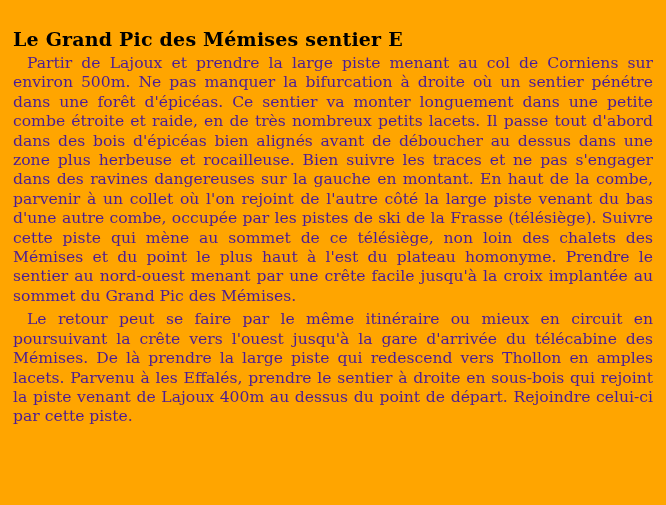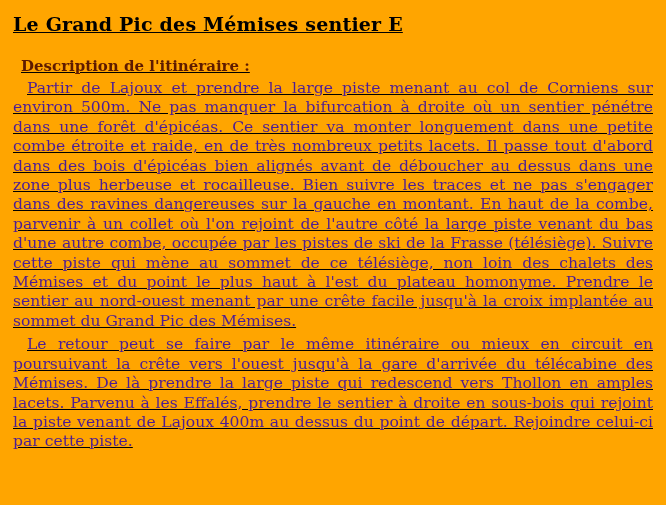--- a/index.html
+++ b/index.html
@@ -10,22 +10,21 @@
     width: 666px;
     height: 505px;
     background: #ffa500;
     font-family: "DejaVu Serif", "Liberation Serif", serif;
     overflow: hidden;
   }
   .page {
     box-sizing: border-box;
     width: 666px;
     height: 363px;
-    padding: 11px 13px 10px 13px;
-    text-decoration: underline;
+    padding: 26px 13px 10px 13px;
   }
   .page-title {
     font-size: 19px;
     font-weight: bold;
     color: #000000;
     margin: 2px 0 0 0;
     letter-spacing: 0.2px;
   }
   .section-heading {
     font-size: 15px;
@@ -41,19 +40,18 @@
     text-indent: 14px;
     margin: 4px 0 3px 0;
   }
 </style>
 </head>
 <body>
 
 <div class="page">
   <h1 class="page-title">Le Grand Pic des Mémises sentier E</h1>
 
-  <div class="section-heading">Description de l'itinéraire :</div>
 
   <div class="itinerary">
     <p>Partir de Lajoux et prendre la large piste menant au col de Corniens sur environ 500m. Ne pas manquer la bifurcation à droite où un sentier pénétre dans une forêt d'épicéas. Ce sentier va monter longuement dans une petite combe étroite et raide, en de très nombreux petits lacets. Il passe tout d'abord dans des bois d'épicéas bien alignés avant de déboucher au dessus dans une zone plus herbeuse et rocailleuse. Bien suivre les traces et ne pas s'engager dans des ravines dangereuses sur la gauche en montant. En haut de la combe, parvenir à un collet où l'on rejoint de l'autre côté la large piste venant du bas d'une autre combe, occupée par les pistes de ski de la Frasse (télésiège). Suivre cette piste qui mène au sommet de ce télésiège, non loin des chalets des Mémises et du point le plus haut à l'est du plateau homonyme. Prendre le sentier au nord-ouest menant par une crête facile jusqu'à la croix implantée au sommet du Grand Pic des Mémises.</p>
     <p>Le retour peut se faire par le même itinéraire ou mieux en circuit en poursuivant la crête vers l'ouest jusqu'à la gare d'arrivée du télécabine des Mémises. De là prendre la large piste qui redescend vers Thollon en amples lacets. Parvenu à les Effalés, prendre le sentier à droite en sous-bois qui rejoint la piste venant de Lajoux 400m au dessus du point de départ. Rejoindre celui-ci par cette piste.</p>
   </div>
 </div>
 
 </body></html>

